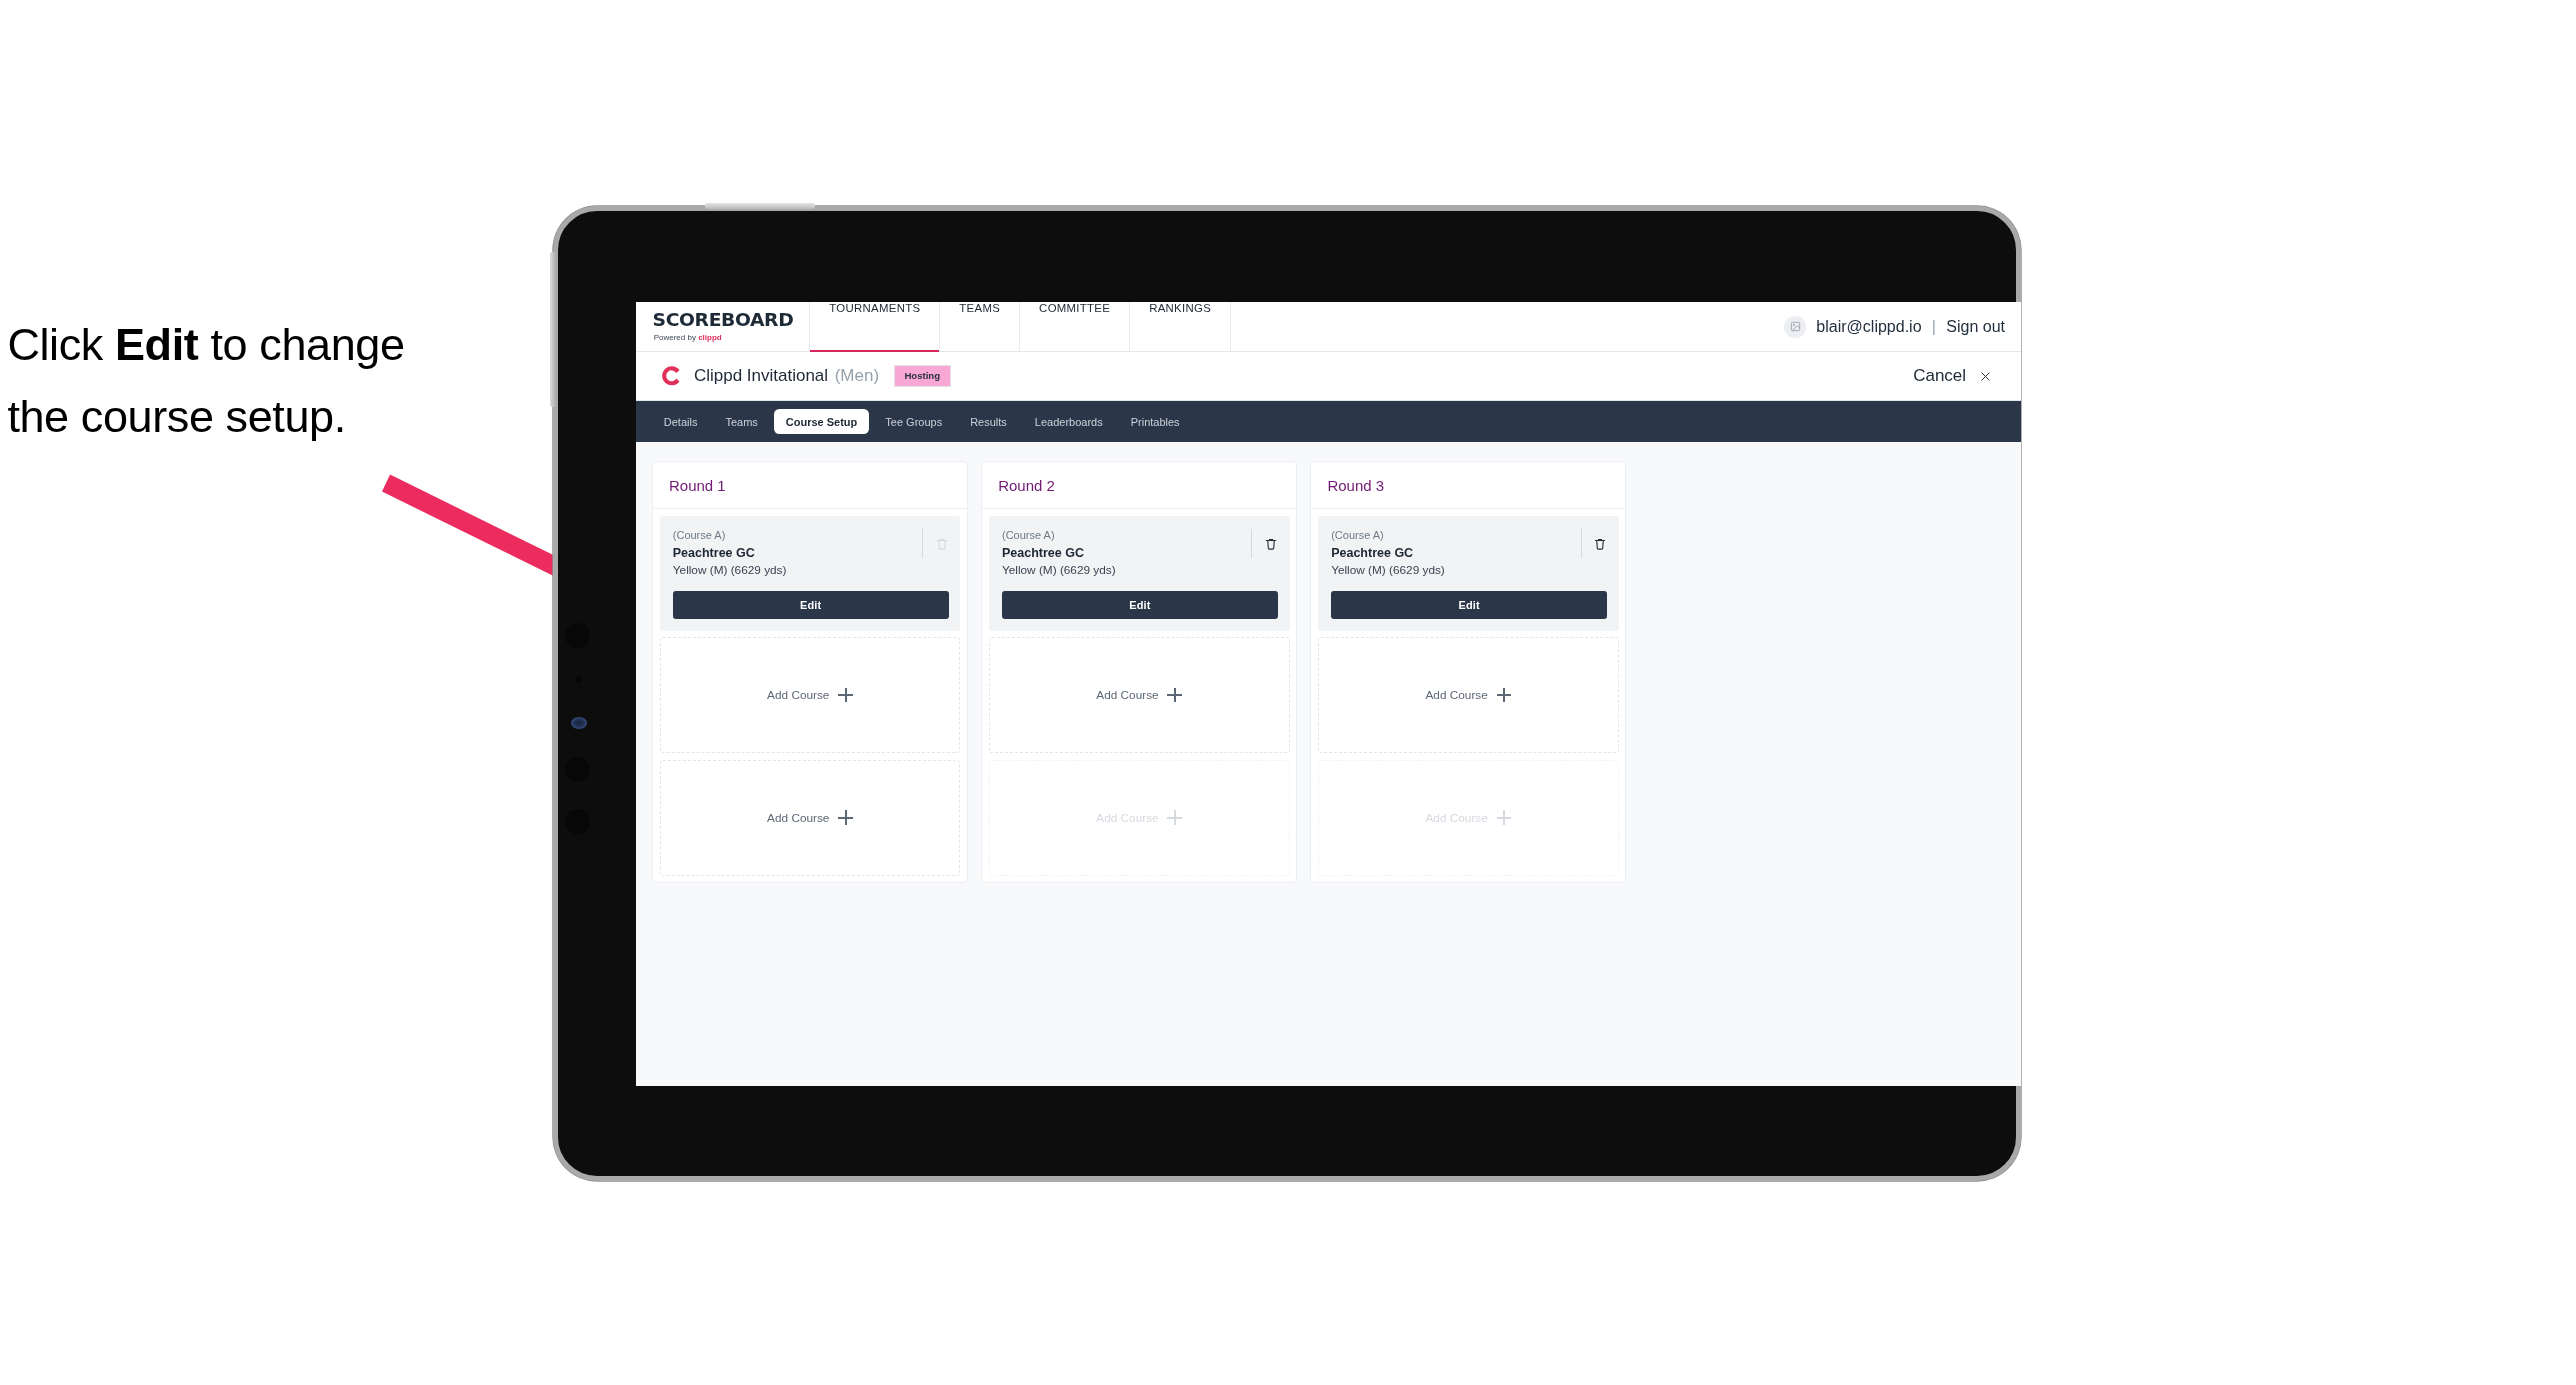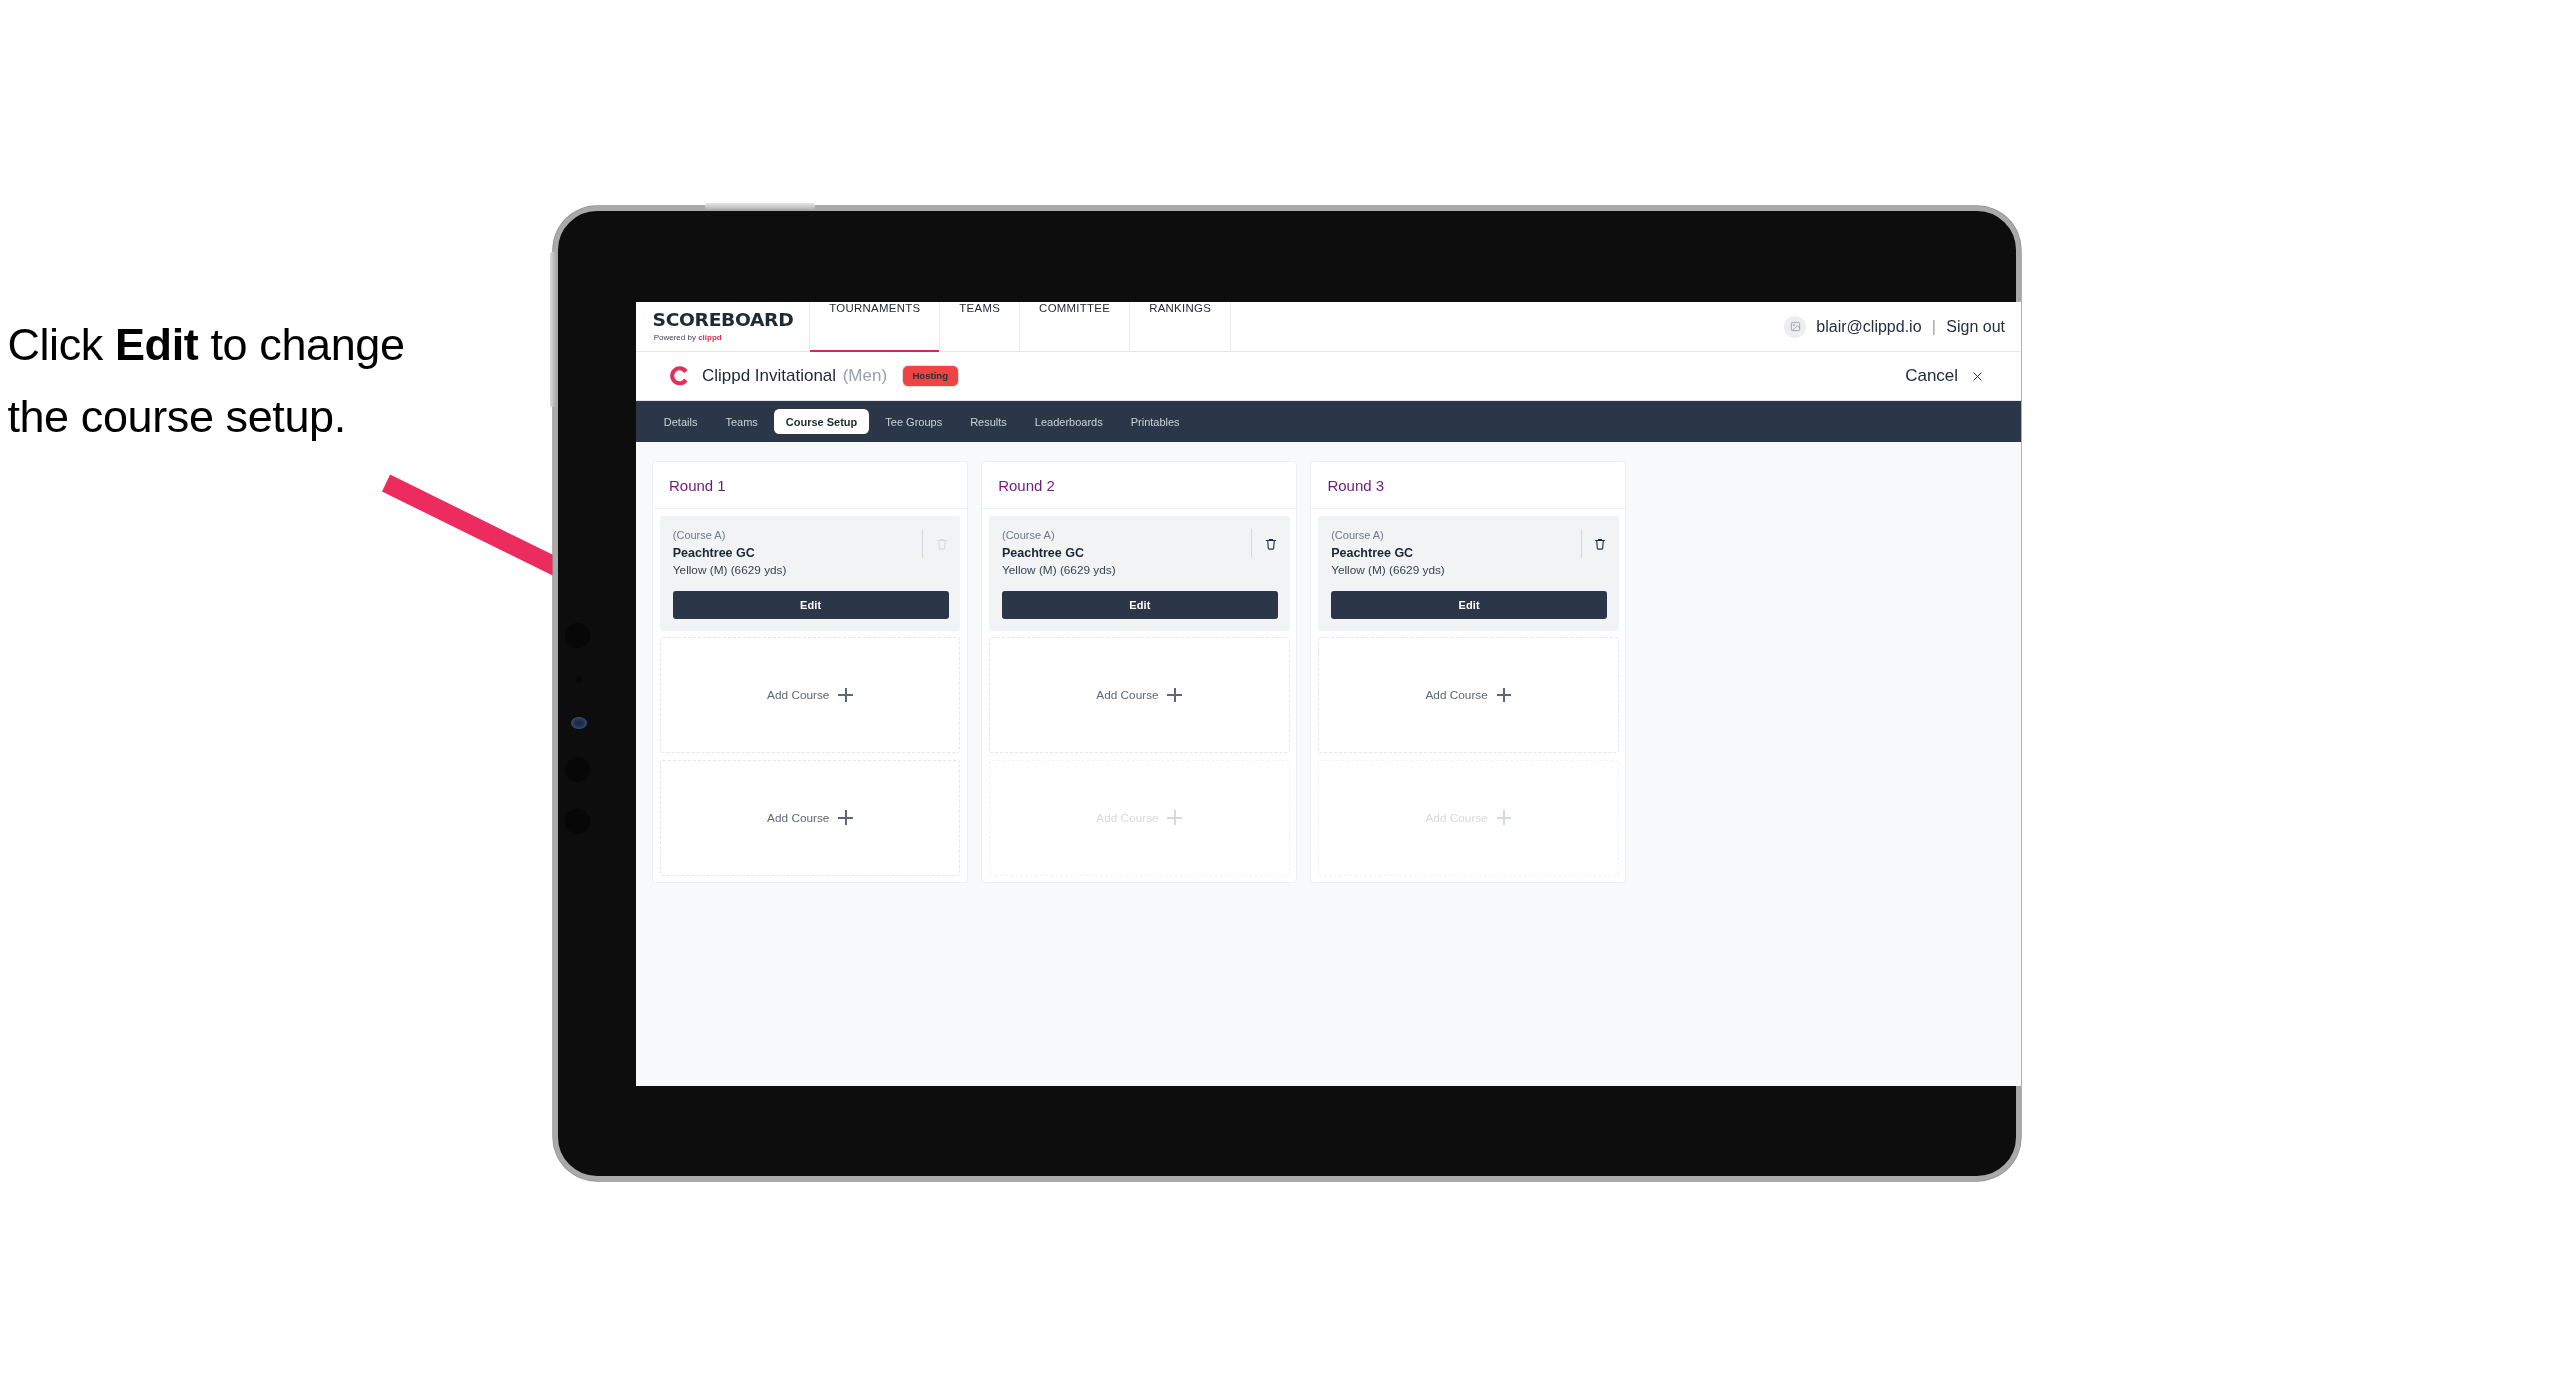--- a/index.html
+++ b/index.html
@@ -140,21 +140,21 @@
   }
   .avatar svg { width: 11px; height: 11px; }
   .sep { color: #98a2ae; }
   .topbar-right .lnk { cursor: pointer; }
 
   
   .subhead {
     height: 49px;
     background: #ffffff;
     display: flex; align-items: center;
-    padding: 0 32px;
+    padding: 0 24px;
     border-bottom: 0.7px solid #e3e6ea;
   }
   .clogo {
     width: 23.6px; height: 23.6px;
     margin-right: 10.3px;
     flex: 0 0 auto;
   }
   .tourn-title {
     font-size: 17px;
     color: #1f2836;
@@ -162,23 +162,23 @@
   .tourn-gender {
     font-size: 17px;
     color: #97a1ad;
     margin-left: 6.6px;
   }
   .hosting-badge {
     margin-left: 14.7px;
     font-size: 9.6px;
     font-weight: 700;
     color: #27313f;
-    background: #ef4444;
+    background: #f9a8d4;
     border: 0.7px solid #dfe3e8;
-    border-radius: 6px;
+    border-radius: 0;
     padding: 5.2px 9.6px;
     line-height: 1;
   }
   .cancel-wrap {
     margin-left: auto;
     display: flex; align-items: center; gap: 14px;
     font-size: 17px;
     color: #222c39;
     cursor: pointer;
     padding-right: 5.9px;

